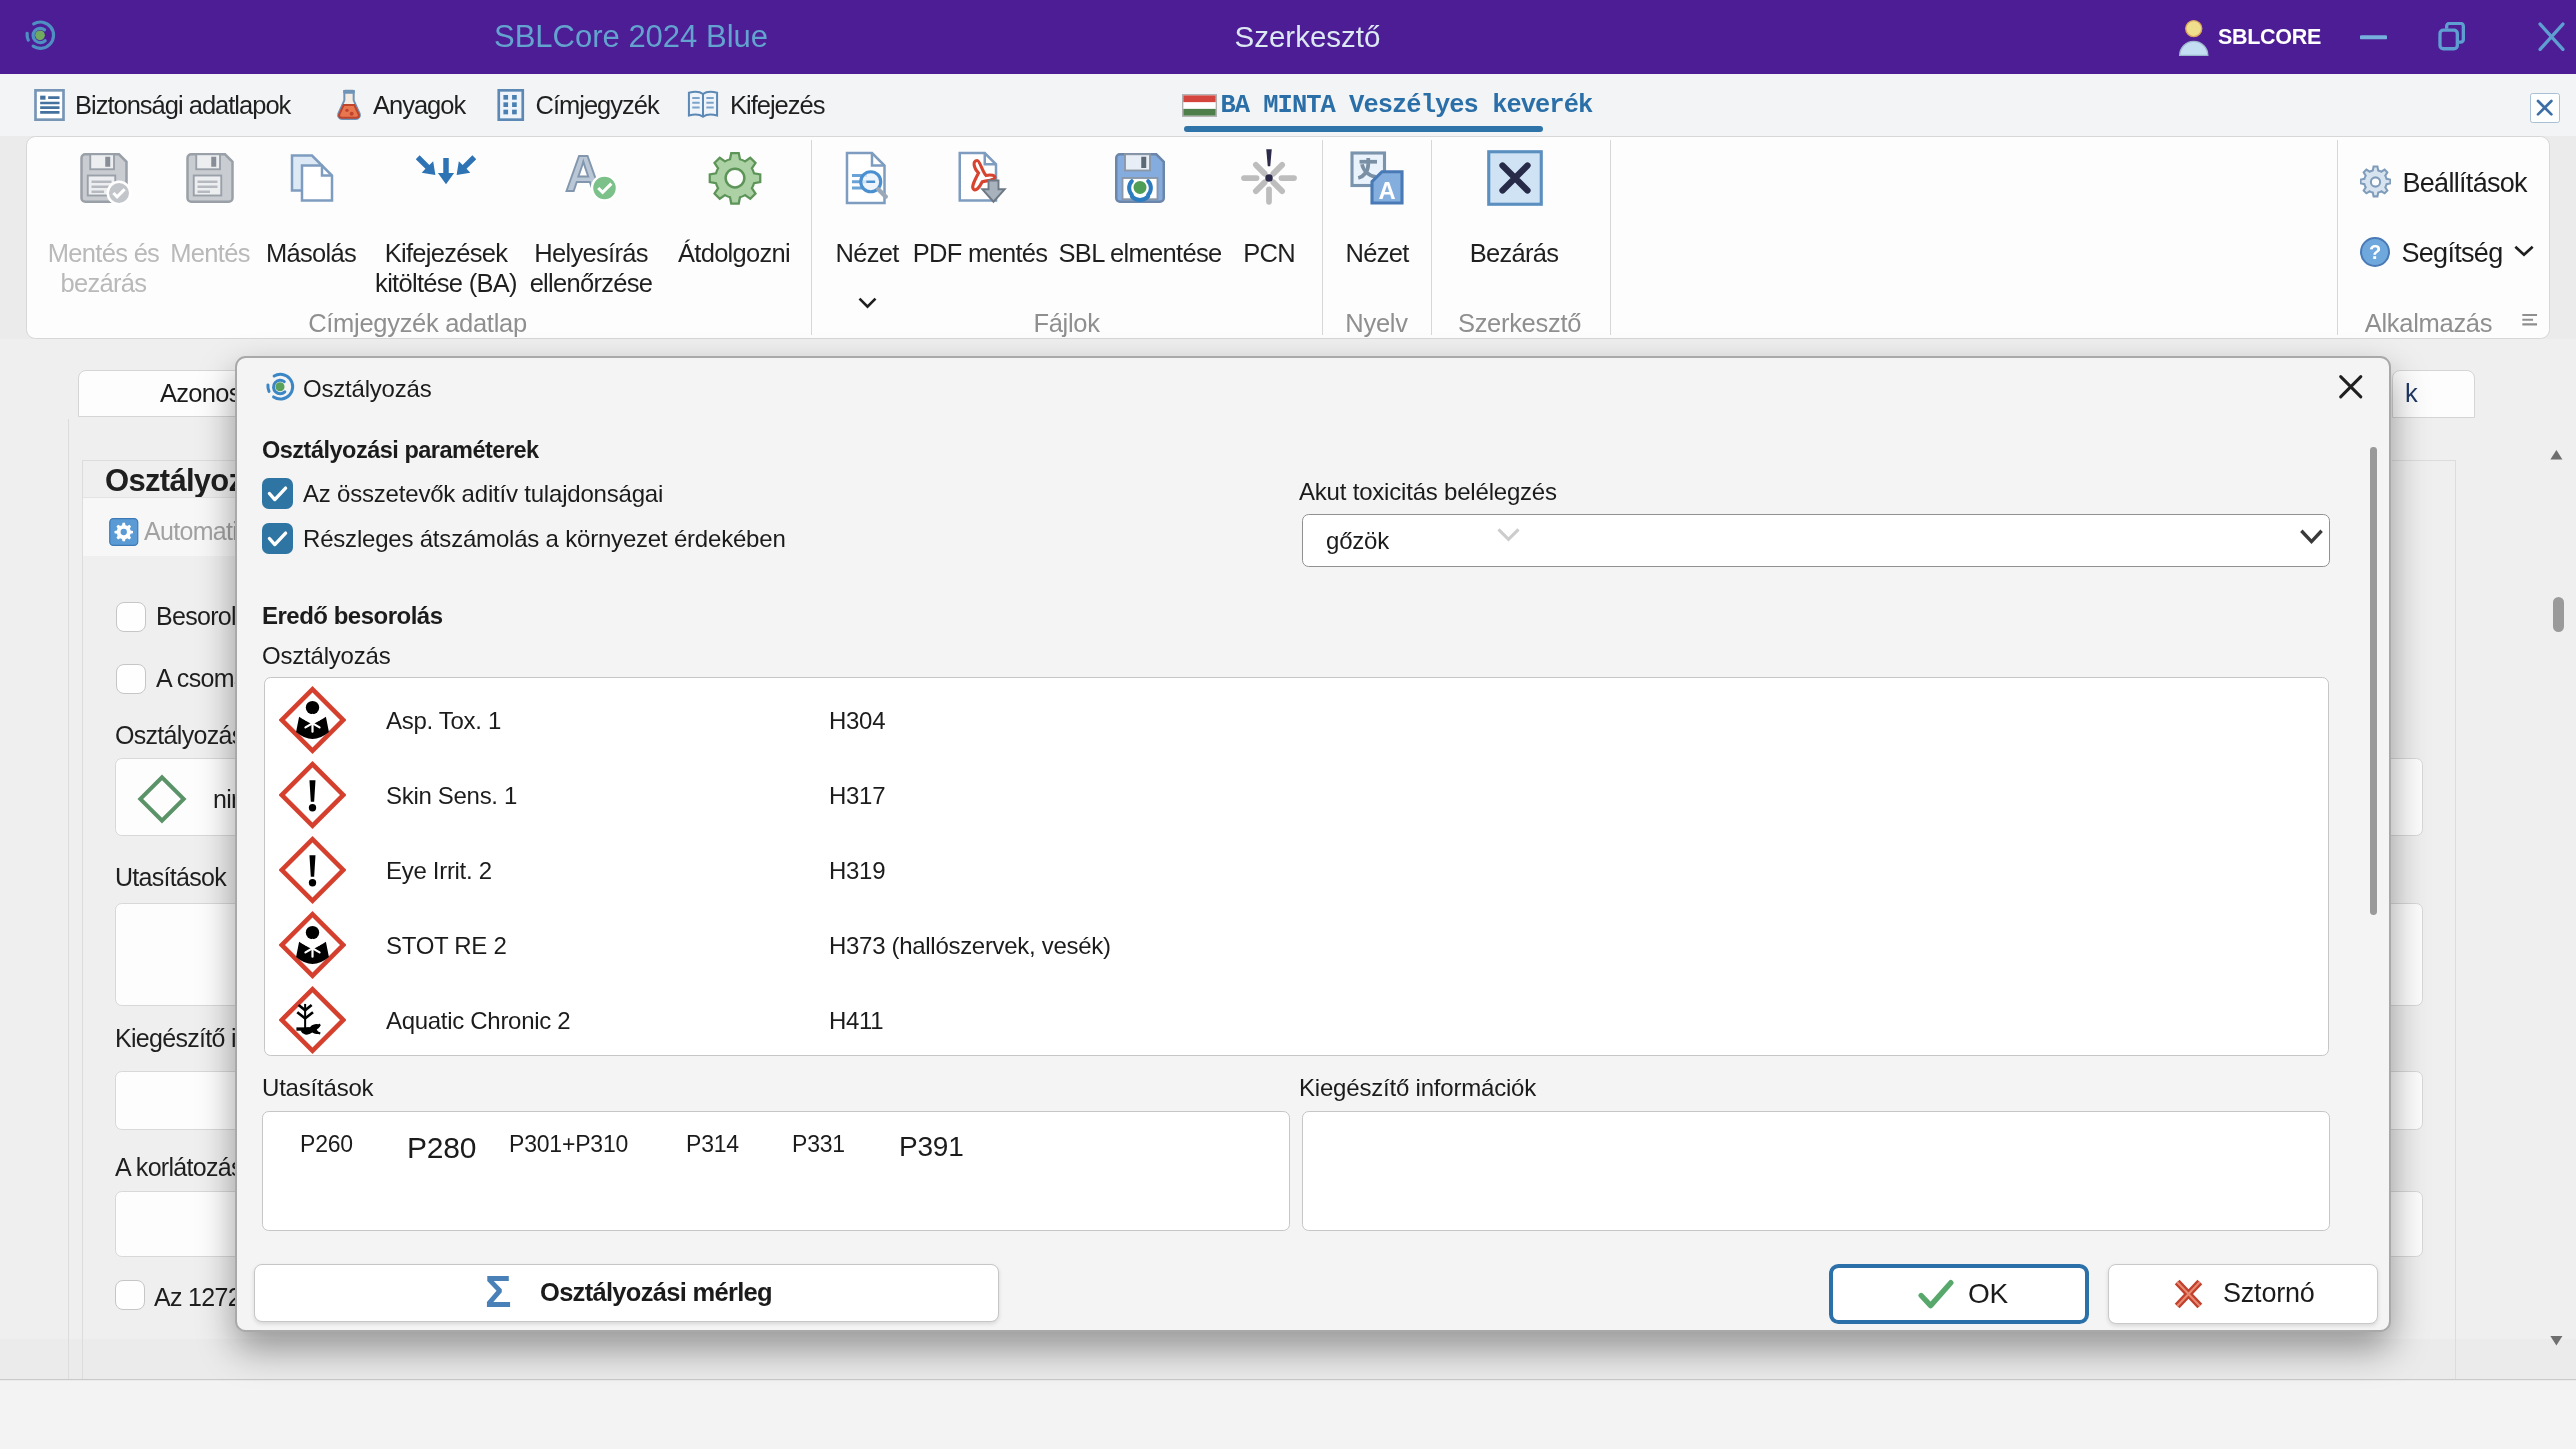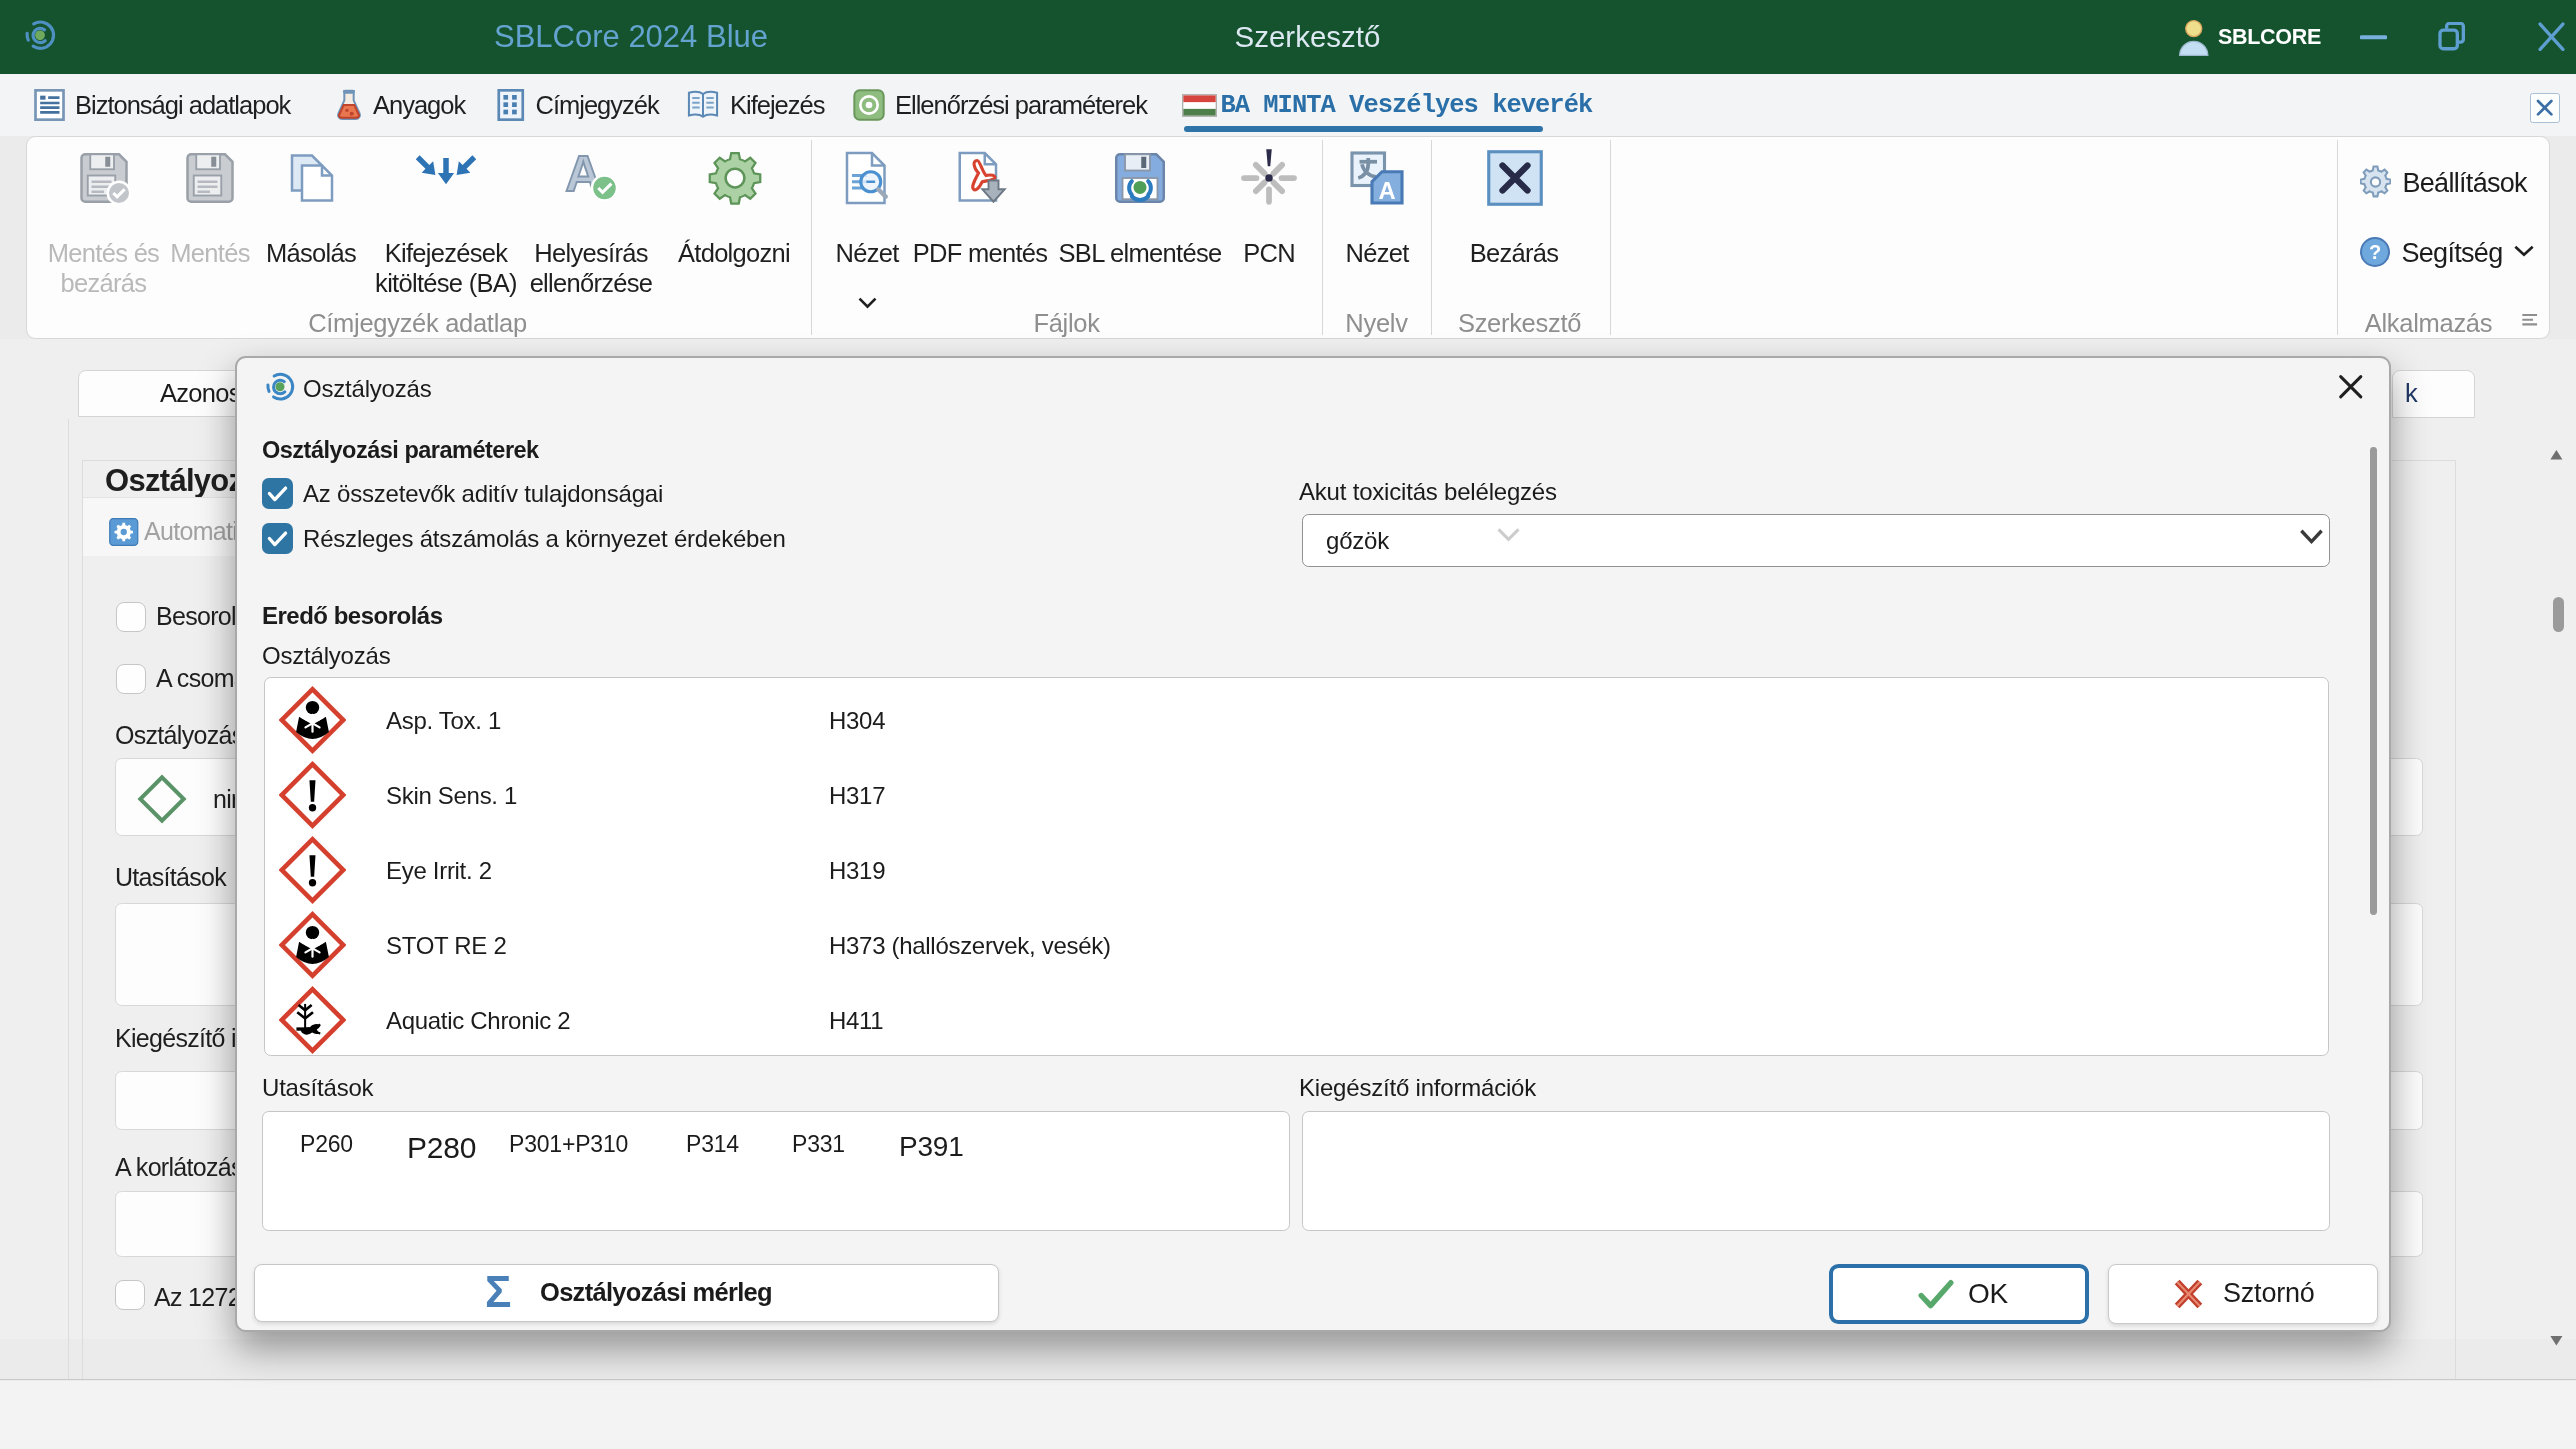--- a/index.html
+++ b/index.html
@@ -1,20 +1,20 @@
 <!DOCTYPE html>
 <html style="font-size:10.7px"><head>
 <meta charset="utf-8">
 <style>
   * { margin:0; padding:0; box-sizing:border-box; }
   html,body { width:2576px; height:1449px; overflow:hidden; }
   body { font-family:"Liberation Sans", sans-serif; background:#ebebec; position:relative; color:#1c1c1c; }
   .abs { position:absolute; }
   
-  #titlebar { position:absolute; left:0; top:0; width:2576px; height:74px; background:#14532d; }
+  #titlebar { position:absolute; left:0; top:0; width:2576px; height:74px; background:#4c1d95; }
   #titlebar .apptitle { position:absolute; left:470px; top:0; width:322px; height:74px; line-height:74px; text-align:center; font-size:31px; color:#64a3cf; }
   #titlebar .wintitle { position:absolute; left:1140px; top:0; width:335px; height:74px; line-height:74px; text-align:center; font-size:29.5px; color:#dce8f2; }
   #titlebar .user { position:absolute; left:2218px; top:0; height:74px; line-height:74px; font-size:21.5px; letter-spacing:-0.3px; font-weight:bold; color:#ffffff; }
   
   #menubar { position:absolute; left:0; top:74px; width:2576px; height:62px; background:#f2f4f5; }
   .mitem { position:absolute; top:0; height:62px; display:flex; align-items:center; font-size:25.5px; letter-spacing:-1px; color:#1f1f1f; }
   .mitem svg { margin-right:10px; }
   .mactive svg { margin-right:3.4px; }
   .mactive { color:#2b6fa8; font-weight:bold;font-family:Liberation Mono, monospace; }
   #tabline { position:absolute; left:1184px; top:126px; width:359px; height:6px; background:#2f74a8; border-radius:3.4px; }
@@ -108,28 +108,20 @@
     <span>Címjegyzék</span>
   </div>
   <div class="mitem" style="left:686px">
     <svg width="34" height="29.5" viewBox="0 0 50 44">
       <path d="M25,6 C20,2 12,2 4,4 v34 c8,-2 16,-2 21,2 c5,-4 13,-4 21,-2 v-34 c-8,-2 -16,-2 -21,2 z" fill="#eef4fa" stroke="#5b88b5" stroke-width="3"></path>
       <path d="M25,6 v34" stroke="#5b88b5" stroke-width="3"></path>
       <path d="M9,12 h11 M9,19 h11 M9,26 h11 M30,12 h11 M30,19 h11 M30,26 h11" stroke="#7ba3c8" stroke-width="3"></path>
     </svg>
     <span>Kifejezés</span>
   </div>
-  <div class="mitem" style="left:853px">
-    <svg width="32" height="32" viewBox="0 0 48 48">
-      <rect x="2" y="2" width="44" height="44" rx="8" fill="#8fbc7f" stroke="#69975c" stroke-width="3"></rect>
-      <circle cx="24" cy="24" r="13" fill="none" stroke="#ffffff" stroke-width="4"></circle>
-      <circle cx="24" cy="24" r="5" fill="#ffffff"></circle>
-    </svg>
-    <span>Ellenőrzési paraméterek</span>
-  </div>
   <div class="mitem mactive" style="left:1182px">
     <svg width="35" height="23" viewBox="0 0 52 34">
       <rect x="1" y="1" width="50" height="32" fill="#ffffff" stroke="#b0b0b0" stroke-width="2"></rect>
       <rect x="2" y="2" width="48" height="10" fill="#d6453d"></rect>
       <rect x="2" y="22" width="48" height="10" fill="#4e7e4a"></rect>
     </svg>
     <span>BA MINTA Veszélyes keverék</span>
   </div>
 </div>
 <div id="tabline"></div>

